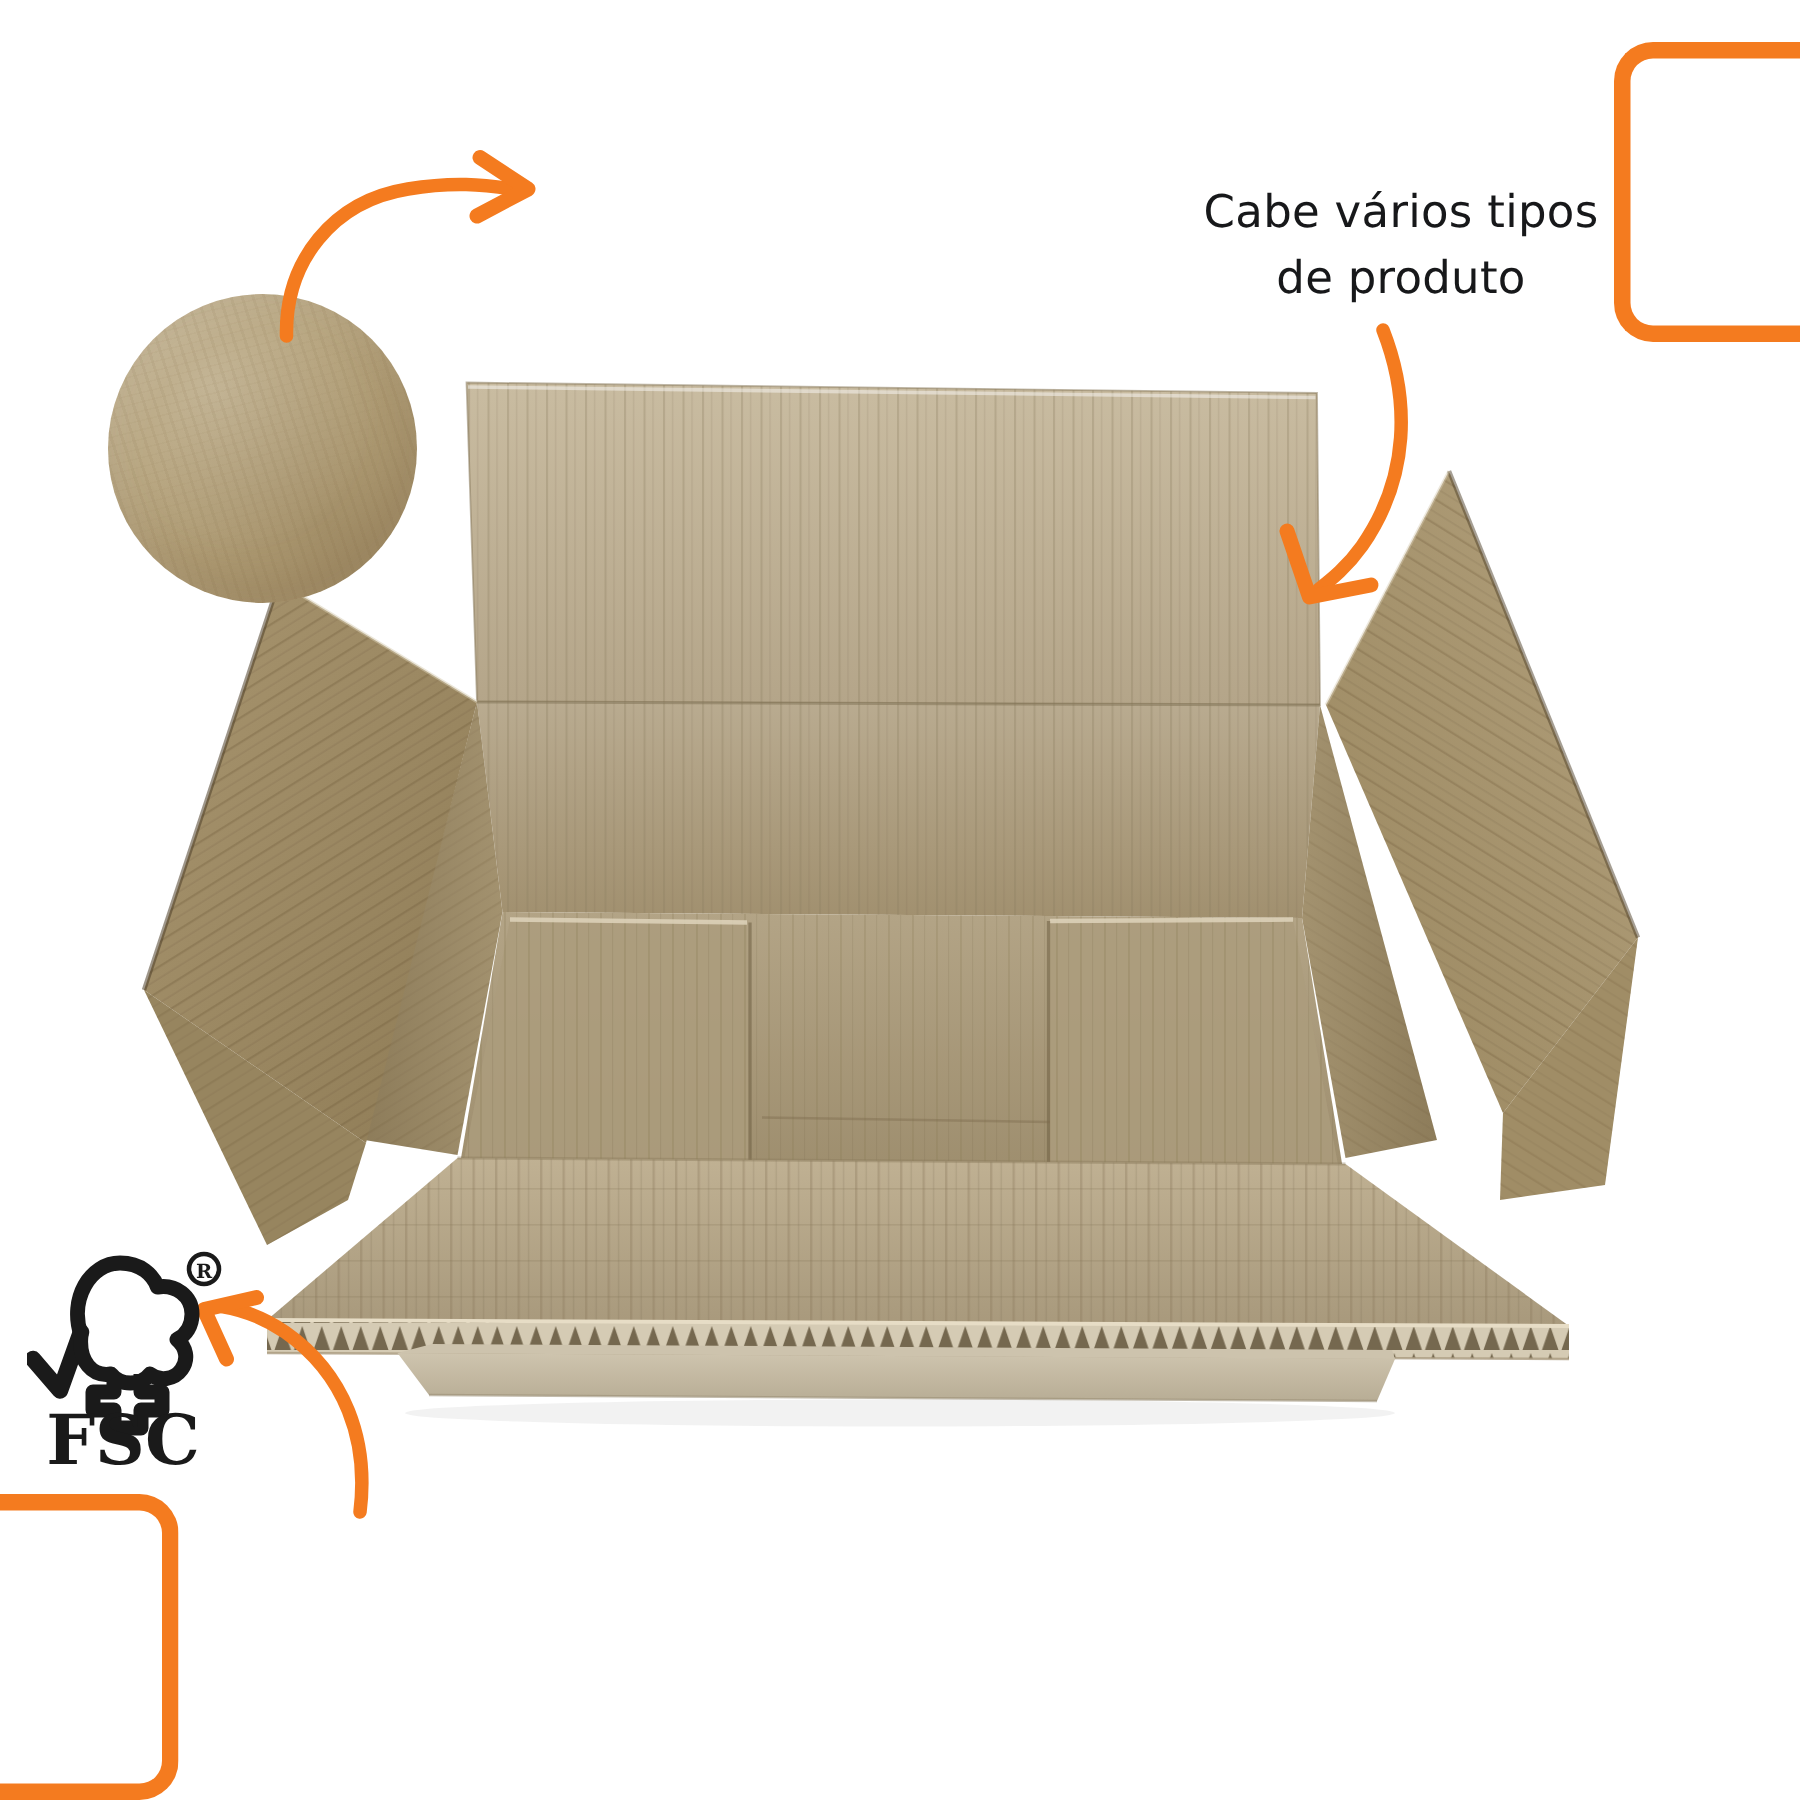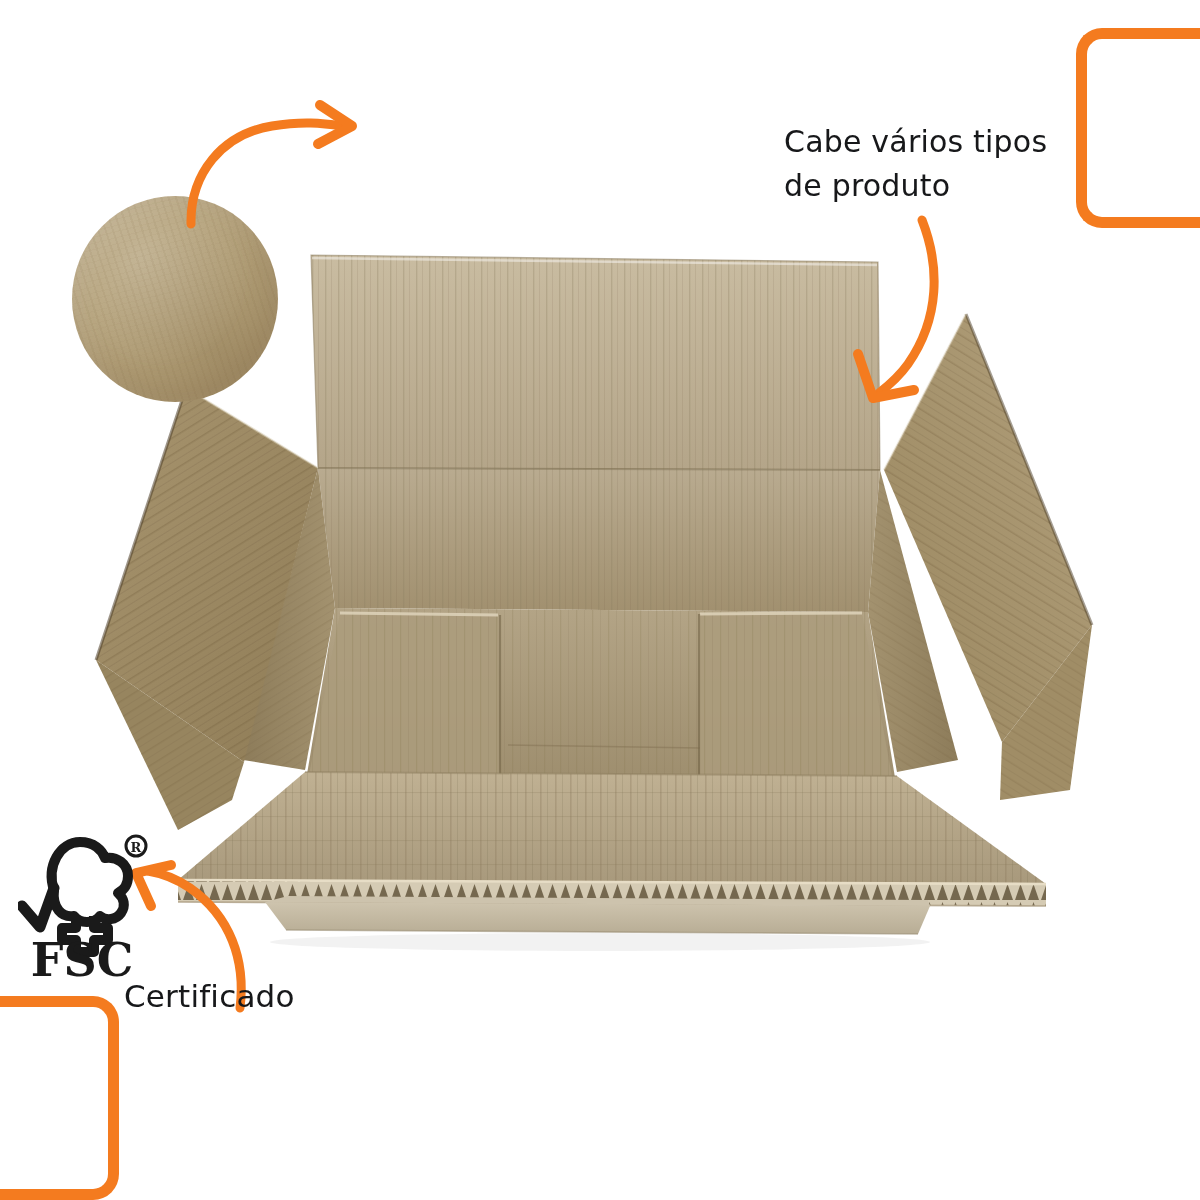--- a/index.html
+++ b/index.html
@@ -56,20 +56,21 @@
     left: 362px;
     top: 100px;
     font-size: 31px;
     line-height: 1.25;
   }
   #label-capacity {
     left: 784px;
     top: 120px;
     font-size: 30px;
     line-height: 1.45;
+    text-align: center;
     width: 300px;
   }
   #label-certified {
     left: 124px;
     top: 978px;
     font-size: 31px;
     line-height: 1.2;
   }
 
   
@@ -321,15 +322,14 @@
       </g>
 
       <text x="64" y="148" font-family="'DejaVu Serif', serif" font-size="46" font-weight="700" fill="#1a1a1a" text-anchor="middle">FSC</text>
     </svg>
   </div>
 
 
   <div class="callout" id="label-capacity">Cabe vários tipos
 de produto</div>
 
-  <div class="callout" id="label-certified">Certificado</div>
 
 </div>
 
 </body></html>

